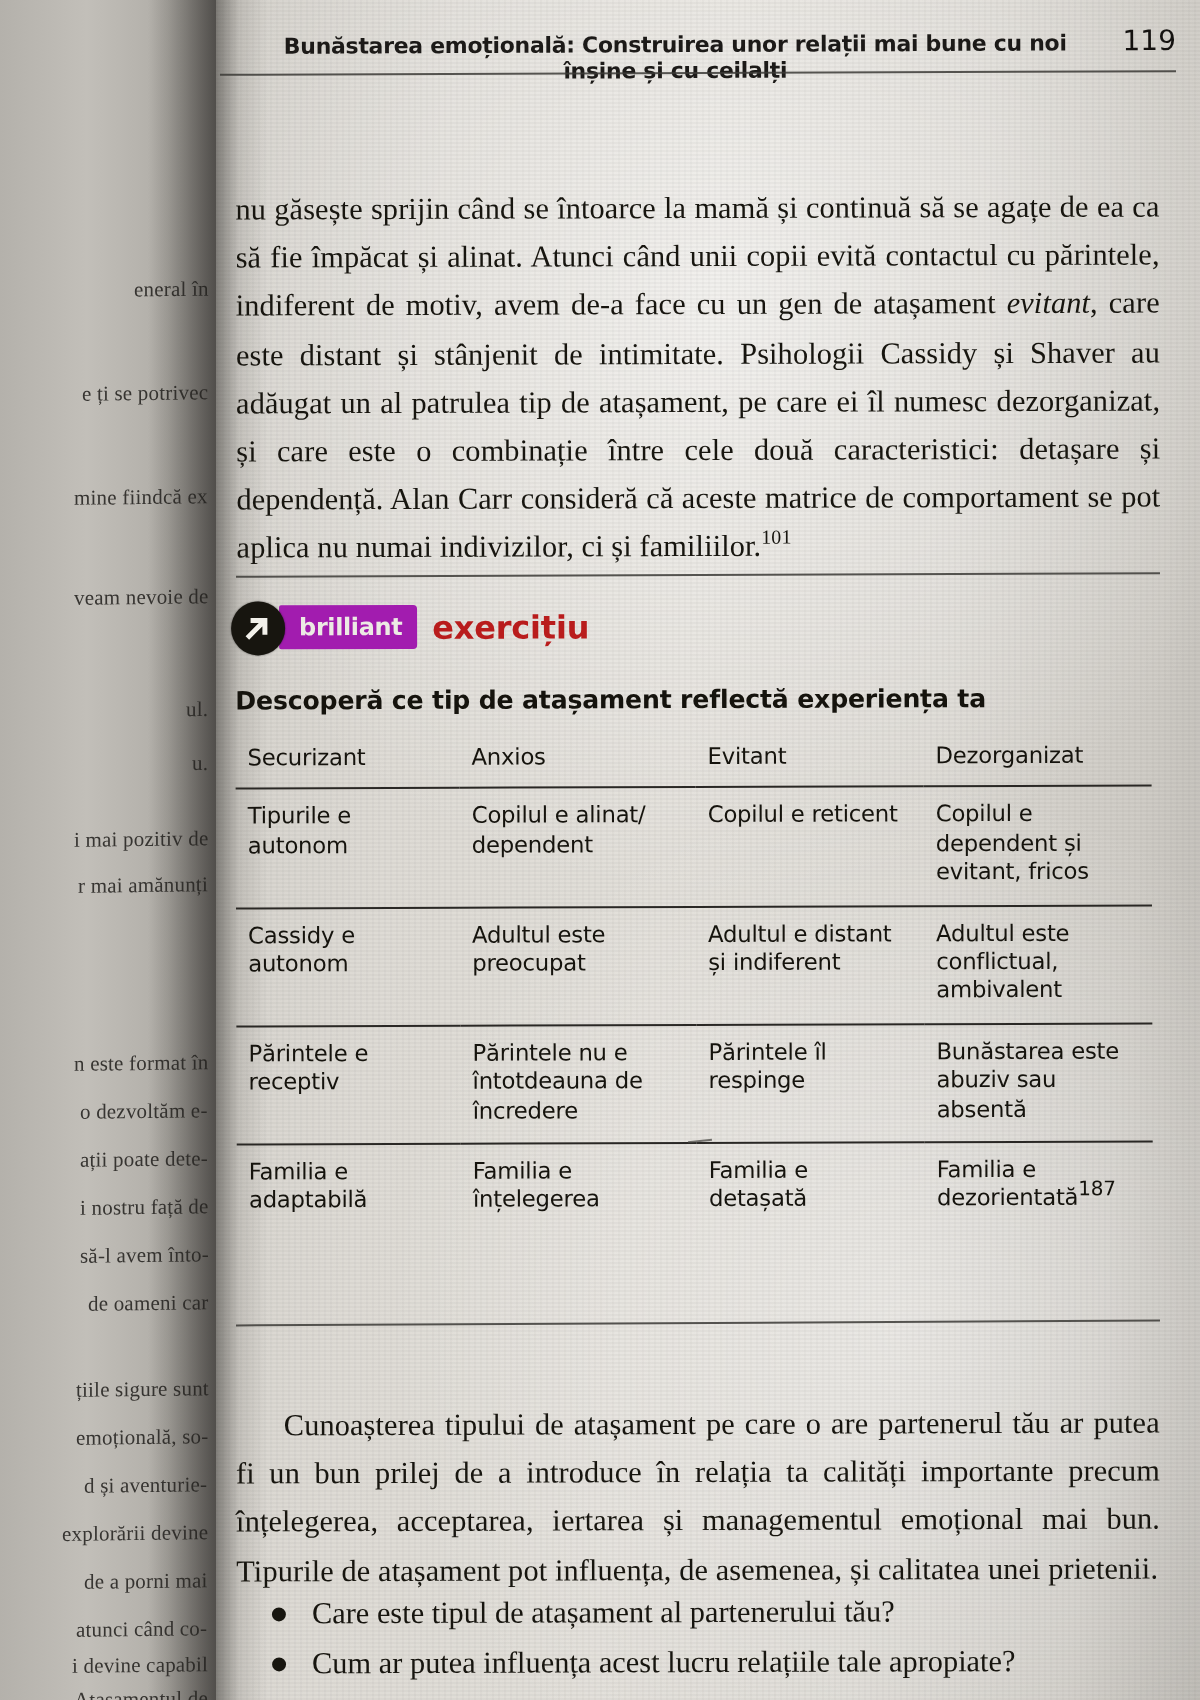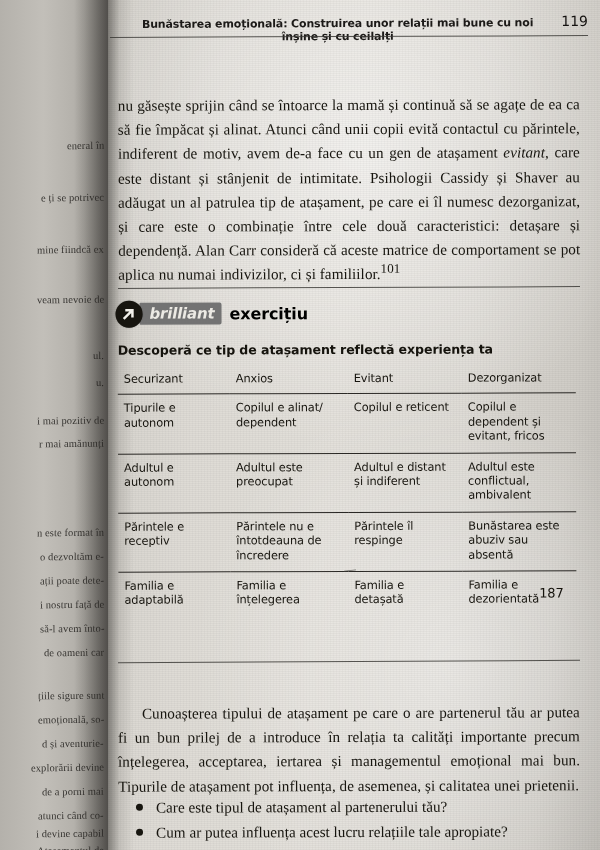--- a/index.html
+++ b/index.html
@@ -150,21 +150,21 @@
     transform: rotate(-0.18deg);
   }
   .para-top {
     left: 10px; top: 78px; width: 462px;
   }
   .para-bottom {
     left: 10px; top: 686px; width: 462px;
     text-indent: 24px;
   }
   .body-text em { font-style: italic; }
-  sup { font-size: 13px; vertical-align: super; line-height: 0; }
+  sup { font-size: 10px; vertical-align: super; line-height: 0; }
 
   
   .ex-block {
     position: absolute;
     left: 8px; top: 298px;
     width: 466px;
     transform: rotate(-0.18deg);
   }
   .ex-banner {
     display: flex;
@@ -184,38 +184,37 @@
     display: flex;
     align-items: center;
     justify-content: center;
     margin-right: -3px;
     position: relative;
     z-index: 2;
     box-shadow: 0 0 1px rgba(0,0,0,0.6);
   }
   .arrow-circle svg { display: block; }
   .brilliant-chip {
-    background: #737373;
+    background: #a21caf;
     color: #eceae4;
     font-family: "DejaVu Sans", sans-serif;
     font-weight: bold;
-    font-size: 15px;
+    font-size: 12px;
     line-height: 22px;
     height: 22px;
     padding: 0 7px 0 10px;
     letter-spacing: -0.2px;
     border-radius: 1px 2px 2px 1px;
     display: inline-block;
-    font-style: italic;
   }
   .ex-word {
     font-family: "DejaVu Sans", sans-serif;
     font-weight: bold;
     font-size: 16px;
-    color: #000000;
+    color: #b91c1c;
     margin-left: 8px;
     letter-spacing: -0.1px;
   }
   .ex-subtitle {
     font-family: "DejaVu Sans", sans-serif;
     font-weight: bold;
     font-size: 12.6px;
     color: #15130d;
     margin-top: 14px;
     margin-left: 2px;
@@ -365,21 +364,21 @@
           </tr>
         </thead>
         <tbody>
           <tr>
             <td>Tipurile e autonom</td>
             <td>Copilul e alinat/ dependent</td>
             <td>Copilul e reticent</td>
             <td>Copilul e dependent și evitant, fricos</td>
           </tr>
           <tr>
-            <td>Adultul e autonom</td>
+            <td>Cassidy e autonom</td>
             <td>Adultul este preocupat</td>
             <td>Adultul e distant și indiferent</td>
             <td>Adultul este conflictual, ambivalent</td>
           </tr>
           <tr>
             <td>Părintele e receptiv</td>
             <td>Părintele nu e întotdeauna de încredere</td>
             <td>Părintele îl respinge</td>
             <td>Bunăstarea este abuziv sau absentă</td>
           </tr>

